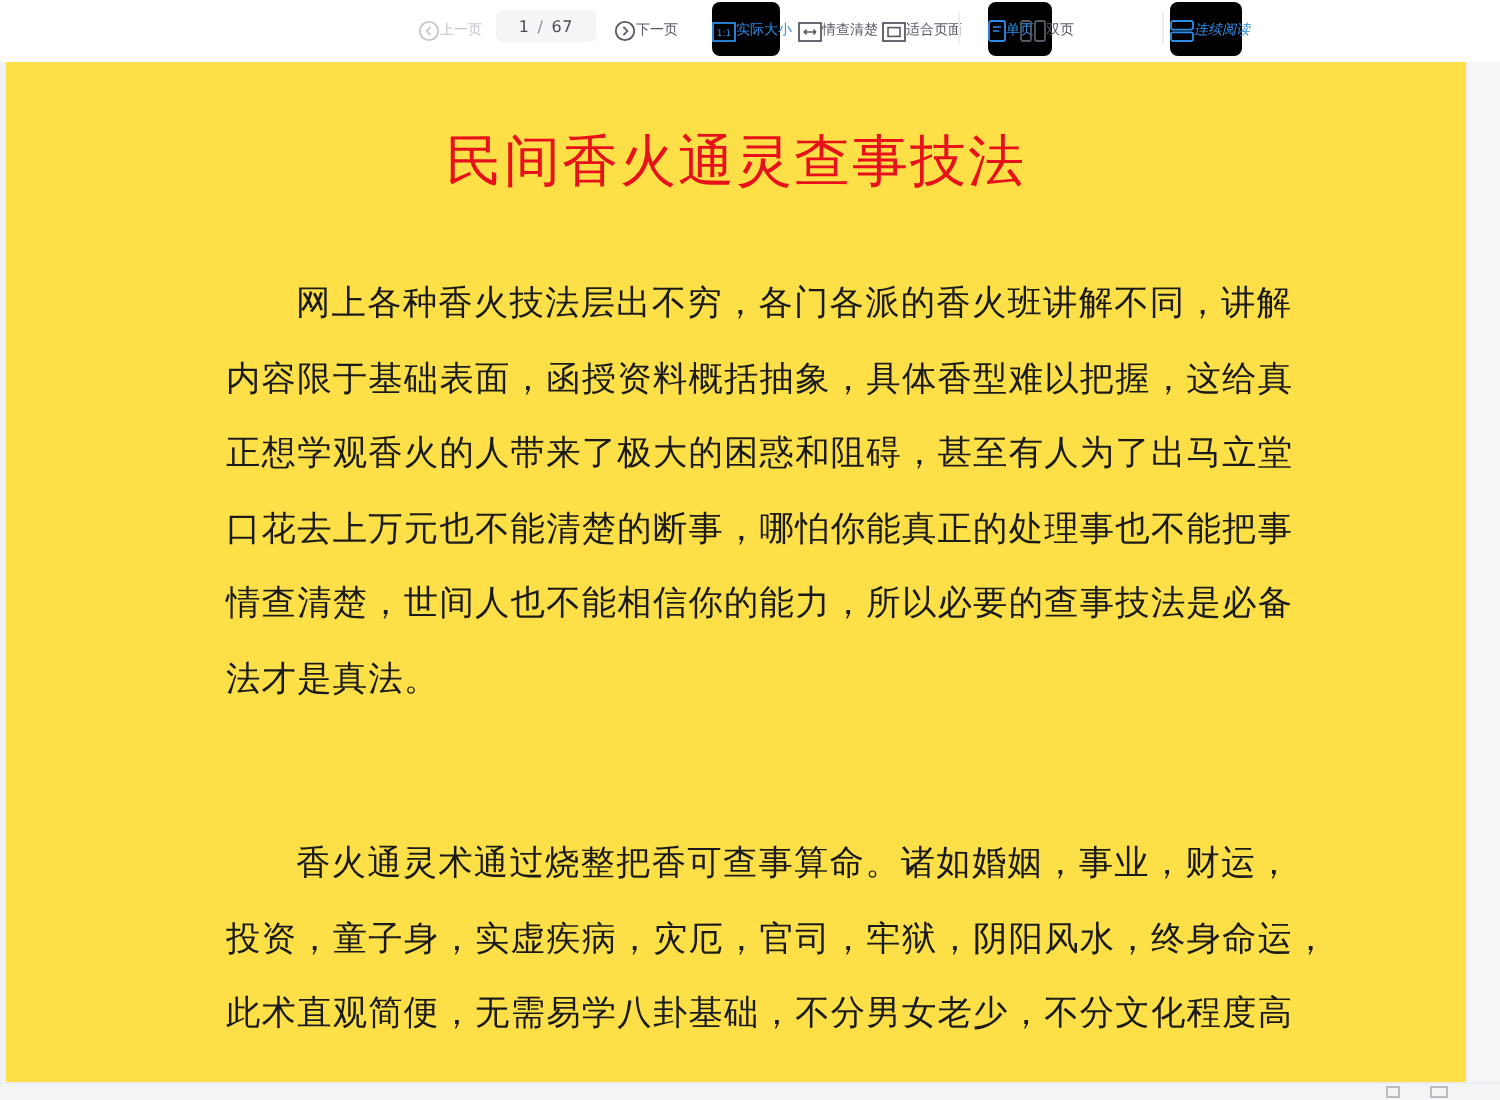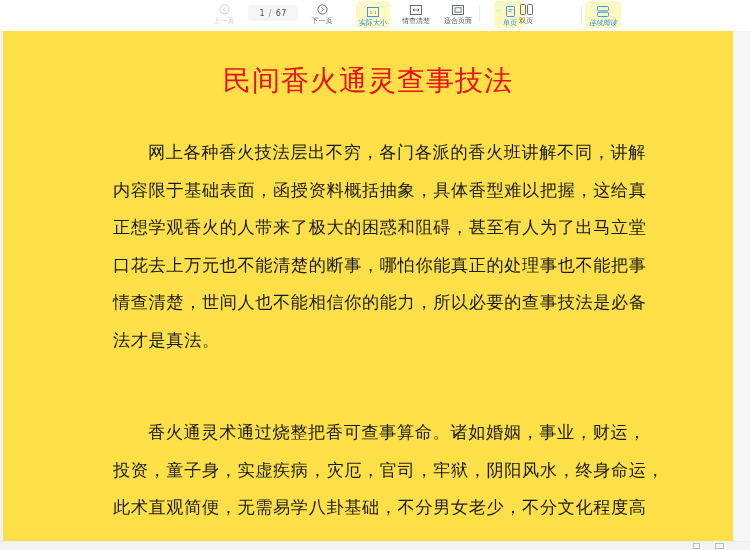--- a/index.html
+++ b/index.html
@@ -7,26 +7,26 @@
     width:750px; height:550px; overflow:hidden; position:relative;
     background:#ffffff;
     font-family:"DejaVu Sans", "Liberation Sans", sans-serif;
   }
   .toolbar {
     position:absolute; left:0; top:0; width:750px; height:31px;
     background:#ffffff;
   }
   .tb-btn {
     position:absolute; top:1px; height:27px;
-    display:flex; flex-direction:column; align-items:center; justify-content:flex-start;
+    display:flex; align-items:center; justify-content:flex-start;
     font-size:7px; color:#555a63; border-radius:4px; cursor:pointer;
   }
   .tb-btn .ic { height:13px; margin-top:2px; display:flex; align-items:center; justify-content:center; }
   .tb-btn .lbl { margin-top:0px; line-height:10px; white-space:nowrap; }
-  .tb-btn.active { background:#fef9c3; color:#2d8ce6;justify-content:flex-end; }
+  .tb-btn.active { background:#000000; color:#2d8ce6; }
   .tb-btn.disabled { color:#c4c7cc; }
   .page-input {
     position:absolute; top:5px; left:248px; width:50px; height:16px;
     background:#f4f5f7; border-radius:3px;
     font-size:8px; color:#4a4f57; display:flex; align-items:center; justify-content:center;
     letter-spacing:0.3px;
   }
   .tb-divider { position:absolute; top:6px; width:1px; height:16px; background:#eceef1; }
 
   .page-shadow-left { position:absolute; left:0; top:31px; width:3px; height:510px; background:#f1f2f4; }

